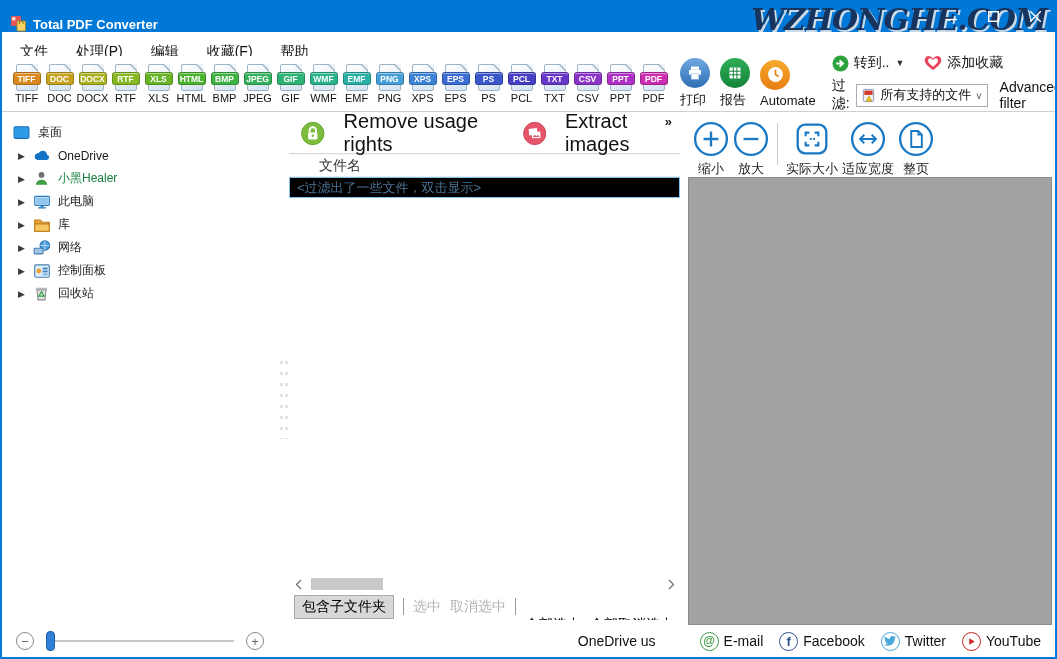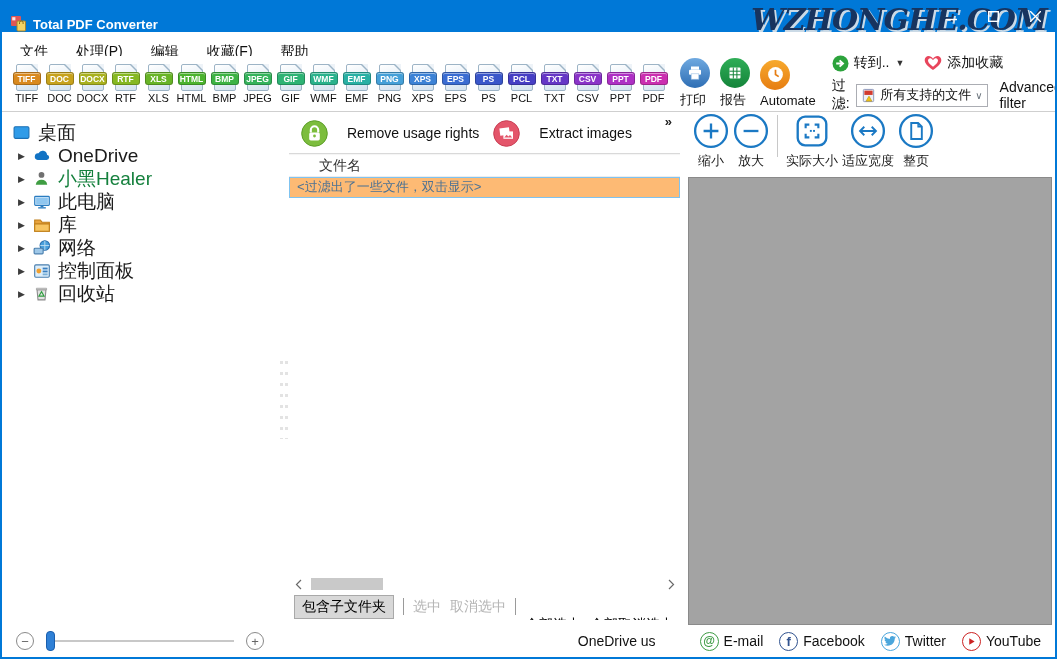--- a/index.html
+++ b/index.html
@@ -37,51 +37,51 @@
   .selectbox .val{font-size:13px;white-space:nowrap;overflow:hidden;flex:1;}
   .selchev{color:#6a737c;font-size:10px;}
   .advfilter{font-size:14px;color:#111;margin-left:6px;cursor:pointer;}
 
   
   .tree{position:absolute;left:0;top:113px;width:278px;height:512px;background:#fff;padding-top:8px;overflow:hidden;}
   .tree-row{display:flex;align-items:center;height:23px;cursor:pointer;}
   .tree-row .tw{width:14px;margin-left:16px;font-size:9px;color:#3c3c3c;text-align:left;}
   .tree-row.root{padding-left:10px;}
   .tree-row .ticon{width:19px;height:18px;display:flex;align-items:center;justify-content:center;margin-right:7px;}
-  .tree-row .tlabel{font-size:19px;color:#1a1a1a;}
+  .tree-row .tlabel{font-size:12px;color:#1a1a1a;}
   .tree-row .tlabel.hl{color:#15803d;font-weight:normal;}
 
   
   .splitter{position:absolute;left:277px;top:113px;width:10px;height:512px;background:#fff;cursor:col-resize;}
   .dotcol{position:absolute;top:248px;width:3px;height:78px;background:repeating-linear-gradient(#e3e3e3 0 3px,transparent 3px 11px);}
   .dotcol.a{left:1px}.dotcol.b{left:6px}
 
   
   .filepanel{position:absolute;left:287px;top:113px;width:391px;height:507px;background:#fff;display:flex;flex-direction:column;overflow:hidden;}
   .headerbar{height:41px;display:flex;align-items:center;gap:14px;padding-left:12px;border-bottom:1px solid #d9d9d9;box-shadow:0 1px 1px rgba(0,0,0,.04);position:relative;flex:none;}
-  .hact{display:flex;align-items:center;gap:19px;font-size:14px;color:#111;cursor:pointer;}
+  .hact{display:flex;align-items:center;gap:19px;font-size:20px;color:#111;cursor:pointer;}
   .ovchev{position:absolute;right:8px;top:1px;font-size:13px;font-weight:bold;color:#222;cursor:pointer;}
   .colheader{height:23px;line-height:23px;padding-left:30px;font-size:14px;color:#333;border-bottom:1px solid #ededed;flex:none;}
   .rowlist{flex:1;overflow:hidden;}
   .filerow{height:21px;line-height:20px;font-size:13px;padding-left:7px;color:#1a1a1a;cursor:pointer;}
-  .filerow.sel{background:#fdba74;border:1px solid #7fc3f0;color:#4d7293;font-family:Liberation Mono, monospace;}
+  .filerow.sel{background:#000000;border:1px solid #7fc3f0;color:#4d7293;}
   .hscroll{height:18px;display:flex;align-items:center;flex:none;padding:0 2px;}
   .sarrow{width:14px;height:16px;display:flex;align-items:center;justify-content:center;cursor:pointer;}
   .strack{flex:1;height:16px;position:relative;}
   .sthumb{position:absolute;left:6px;top:2px;width:72px;height:12px;background:#c9c9c9;cursor:pointer;}
   .btnrow{height:27px;display:flex;align-items:center;gap:9px;padding-left:5px;flex:none;white-space:nowrap;}
   .pbtn{background:#d8d8d8;border:1px solid #a9a9a9;padding:2px 7px;font-size:14px;color:#000;cursor:pointer;}
   .fbtn{font-size:14px;cursor:pointer;}
   .fbtn.disabled{color:#b4b4b4;}
   .fbtn.normal{color:#000;margin-top:36px;}
   .bsep{width:1px;height:17px;background:#9a9a9a;}
 
   
   .rightpanel{position:absolute;left:686px;top:113px;width:367px;height:512px;background:#fff;}
-  .zoombar{display:flex;align-items:flex-start;padding:0 0 0 3px;}
+  .zoombar{display:flex;align-items:flex-start;padding:0 0 0 3px;margin-top:8px;}
   .ztool{display:flex;flex-direction:column;align-items:center;font-size:13px;color:#1a1a1a;margin:0 2px;cursor:pointer;}
   .zsep{width:1px;height:42px;background:#c8c8c8;margin:2px 6px 0;}
   .grayview{position:absolute;left:0;top:64px;width:364px;height:448px;background:#a3a3a3;border:1px solid #8a8a8a;}
 
   
   .statusbar{position:absolute;left:0;bottom:0;width:1053px;height:32px;background:#fff;display:flex;align-items:center;padding:0 14px;}
   .sliderwrap{display:flex;align-items:center;gap:12px;width:248px;}
   .pmbtn{width:18px;height:18px;border:1.5px solid #8a8a8a;border-radius:50%;color:#666;display:flex;align-items:center;justify-content:center;font-size:13px;line-height:1;cursor:pointer;background:#fff;}
   .slidertrack{position:relative;flex:1;height:20px;cursor:pointer;}
   .slidertrack .line{position:absolute;left:0;right:0;top:9px;height:2px;background:#c8c8c8;}

